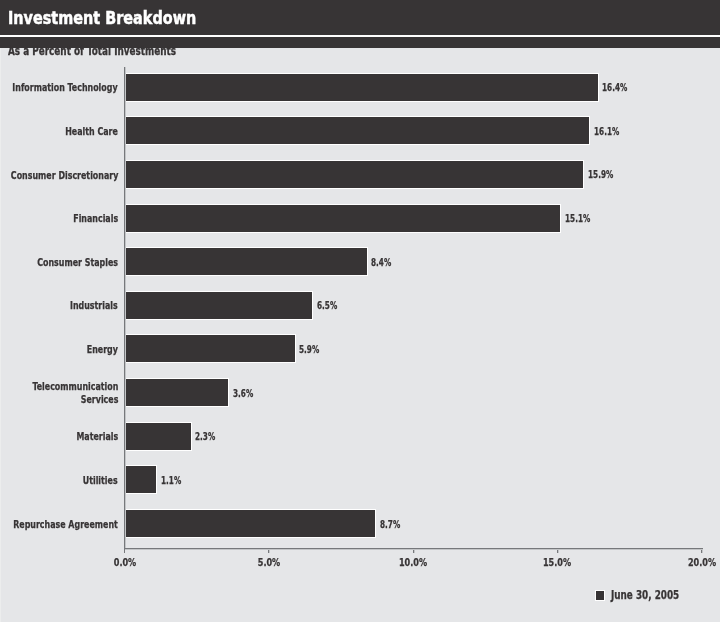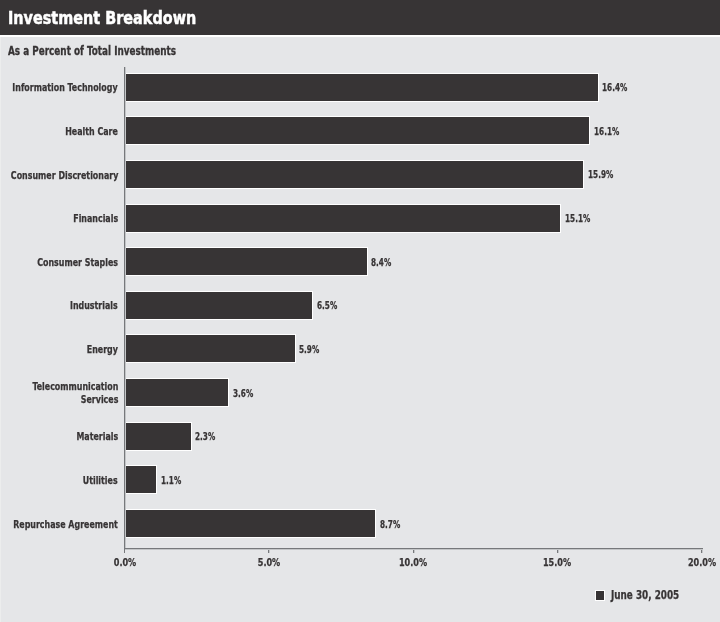--- a/index.html
+++ b/index.html
@@ -6,21 +6,21 @@
     margin: 0; padding: 0;
     width: 720px; height: 622px;
     background: #e5e6e8;
     font-family: "DejaVu Sans Condensed", "DejaVu Sans", sans-serif;
     -webkit-font-smoothing: antialiased;
   }
   #page { position: relative; width: 720px; height: 622px; overflow: hidden; background: #e5e6e8; }
 
   
   #titlebar {
-    position: absolute; left: 0; top: 0; width: 720px; height: 36px;
+    position: absolute; left: 0; top: 0; width: 720px; height: 48px;
     background: #373435;
   }
   #title {
     position: absolute; left: 8.2px; top: 7px;
     color: #ffffff;
     font-size: 18px; font-weight: bold;
     white-space: nowrap;
     -webkit-text-stroke: 0.5px #ffffff;
     transform: scaleX(0.89) translateZ(0); transform-origin: left top;
   }

